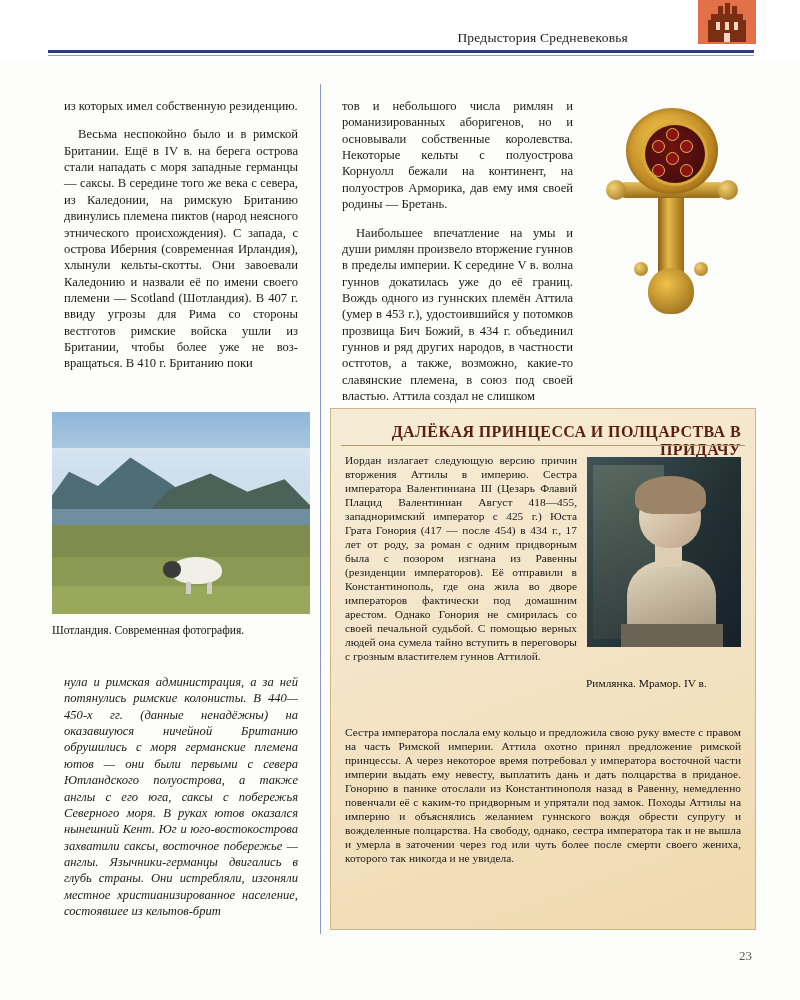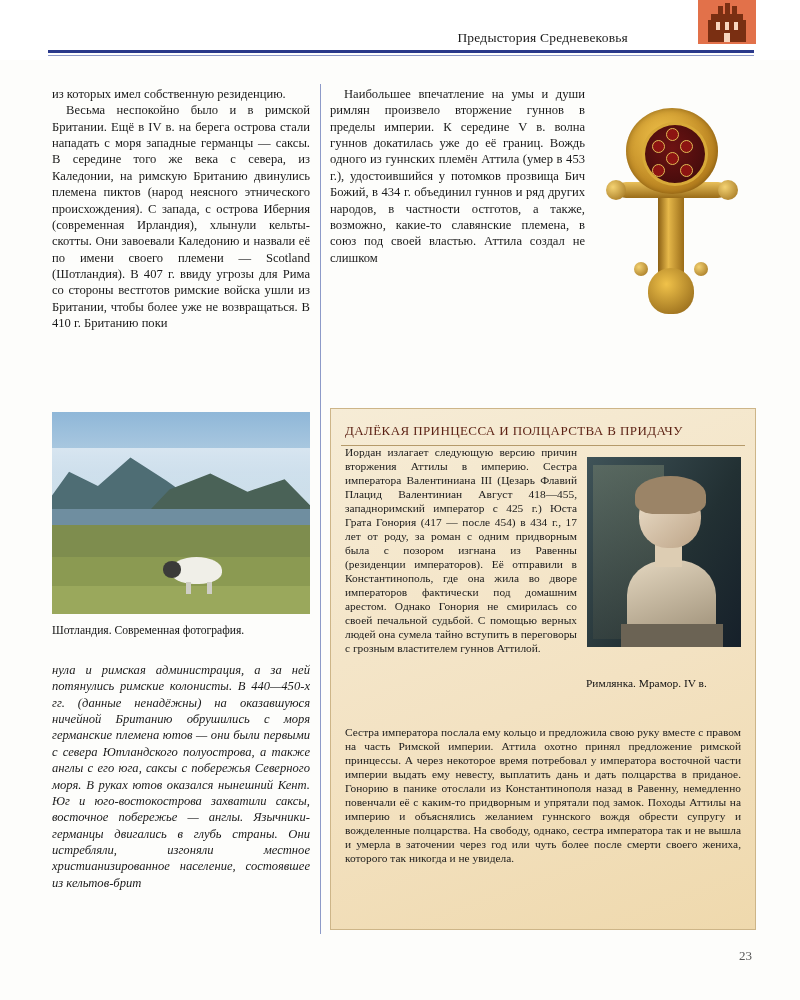--- a/index.html
+++ b/index.html
@@ -63,21 +63,21 @@
 
   
   .col {
     position: absolute;
     font-size: 12.6px;
     line-height: 1.30;
     text-align: justify;
     hyphens: manual;
   }
   .col p {
-    margin: 0;
+    margin: 12px;
   }
   .col p.indent {
     text-indent: 14px;
   }
   .col-left {
     left: 52px;
     top: 86px;
     width: 258px;
   }
   .col-left-lower {
@@ -218,34 +218,35 @@
     position: absolute;
     left: 330px; top: 408px;
     width: 424px; height: 520px;
     background: linear-gradient(160deg, #f6ecd6, #f3e2c2 55%, #efd9ad);
     border: 1px solid #cdb588;
   }
   .sidebar-title {
     position: absolute;
     left: 14px; top: 14px;
     width: 396px;
-    font-size: 13px;
-    font-weight: normal;
+    font-size: 16px;
+    font-weight: bold;
     letter-spacing: 0.4px;
     color: #5a1f12;
+    text-align: right;
   }
   .sidebar-underline {
     position: absolute;
     left: 10px; top: 36px;
     width: 404px; height: 1px;
     background: #b59a6a;
   }
   .sidebar-text {
     position: absolute;
-    left: 14px; top: 36px;
+    left: 14px; top: 44px;
     width: 232px;
     font-size: 11.4px;
     line-height: 1.23;
     text-align: justify;
   }
   .sidebar-text-wide {
     position: absolute;
     left: 14px; top: 316px;
     width: 396px;
     font-size: 11.4px;
@@ -355,20 +356,21 @@
     <div class="sheep-leg1"></div>
     <div class="sheep-leg2"></div>
   </div>
   <div class="caption cap-scotland">Шотландия. Современная фотография.</div>
 
   <div class="col col-left-lower">
     <p>нула и римская администрация, а за ней потянулись римские колонисты. В 440—450-х гг. (данные ненадёжны) на оказавшуюся ничейной Брита­нию обрушились с моря германские племена ютов — они были первыми с севера Ютландского полуостро­ва, а также англы с его юга, саксы с побережья Северного моря. В руках ютов оказался нынешний Кент. Юг и юго-востокострова захватили саксы, восточное побережье — англы. Языч­ники-германцы двигались в глубь страны. Они истребляли, изгоняли местное христианизированное насе­ление, состоявшее из кельтов-брит­</p>
   </div>
 
   <div class="col col-mid">
+    <p>тов и небольшого числа римлян и романизированных аборигенов, но и основывали собственные королевс­тва. Некоторые кельты с полуострова Корнуолл бежали на континент, на полуостров Арморика, дав ему имя своей родины — Бретань.</p>
     <p class="indent">Наибольшее впечатление на умы и души римлян произвело вторжение гуннов в пределы империи. К середи­не V в. волна гуннов докатилась уже до её границ. Вождь одного из гуннских племён Аттила (умер в 453 г.), удосто­ившийся у потомков прозвища Бич Божий, в 434 г. объединил гуннов и ряд других народов, в частности ост­готов, а также, возможно, какие-то славянские племена, в союз под своей властью. Аттила создал не слишком</p>
   </div>
 
   <div class="fibula-wrap">
     <div class="fib-stem"></div>
     <div class="fib-bar"></div>
     <div class="fib-knob" style="left:6px; top:94px;"></div>
     <div class="fib-knob" style="left:118px; top:94px;"></div>
     <div class="fib-disc"></div>
     <div class="fib-inner"></div>

